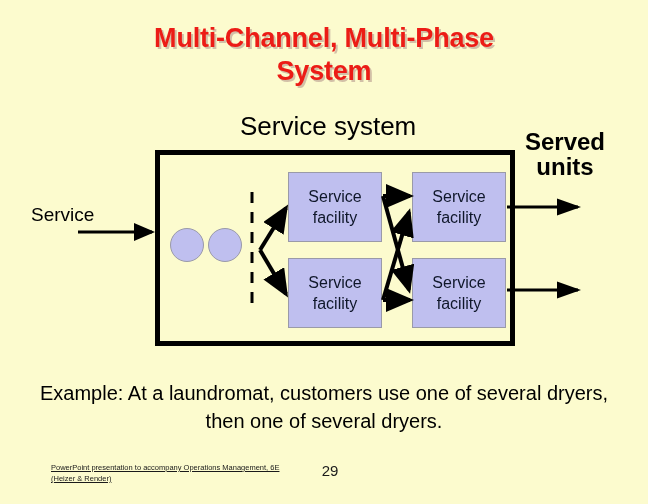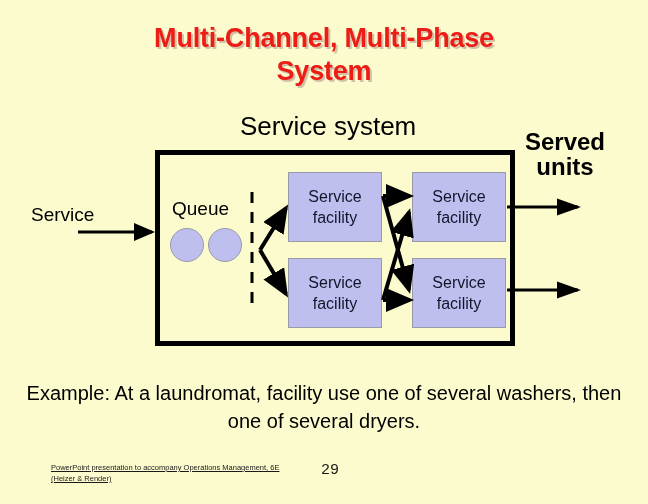--- a/index.html
+++ b/index.html
@@ -146,21 +146,20 @@
     text-decoration: underline;
   }
   .footer-page {
     position: absolute;
     left: 290px;
     top: 462px;
     width: 80px;
     text-align: center;
     font-size: 15px;
     color: #1A1A1A;
-    font-family: Liberation Mono, monospace;
   }
   .footer-right {
     position: absolute;
     left: 409px;
     top: 462px;
     width: 215px;
     font-size: 7.5px;
     line-height: 11px;
     color: #1A1A1A;
   }
@@ -169,21 +168,20 @@
 <body>
 
 <div class="slide">
 
   <div class="title">Multi-Channel, Multi-Phase<br>System</div>
 
   <div class="system-box"></div>
 
   <div class="lbl" id="service-system-label">Service system</div>
   <div class="lbl" id="arrivals-label">Service</div>
-  <div class="lbl" id="queue-label">Queue</div>
   <div class="lbl" id="served-units-label">Served<br>units</div>
 
   <div class="queue-unit" id="queue-unit-1"></div>
   <div class="queue-unit" id="queue-unit-2"></div>
 
   <div class="facility" id="facility-1">
     <span>Service</span>
     <span>facility</span>
   </div>
   <div class="facility" id="facility-2">
@@ -221,18 +219,18 @@
     <line x1="383" y1="196" x2="409" y2="290" stroke="#000" stroke-width="4" marker-end="url(#ah)"></line>
 
     <line x1="383" y1="300" x2="409" y2="212" stroke="#000" stroke-width="4" marker-end="url(#ah)"></line>
 
     <line x1="383" y1="300" x2="410" y2="300" stroke="#000" stroke-width="4" marker-end="url(#ah)"></line>
 
     <line x1="507" y1="207" x2="578" y2="207" stroke="#000" stroke-width="3" marker-end="url(#ah-thin)"></line>
     <line x1="507" y1="290" x2="578" y2="290" stroke="#000" stroke-width="3" marker-end="url(#ah-thin)"></line>
   </svg>
 
-  <div class="example">Example: At a laundromat, facility use one of several washers, then one of several dryers.</div>
+  <div class="example">Example: At a laundromat, customers use one of several dryers, then one of several dryers.</div>
 
   <div class="footer-left">PowerPoint presentation to accompany Operations Management, 6E (Heizer &amp; Render)</div>
   <div class="footer-page">29</div>
 
 </div>
 
 </body></html>

